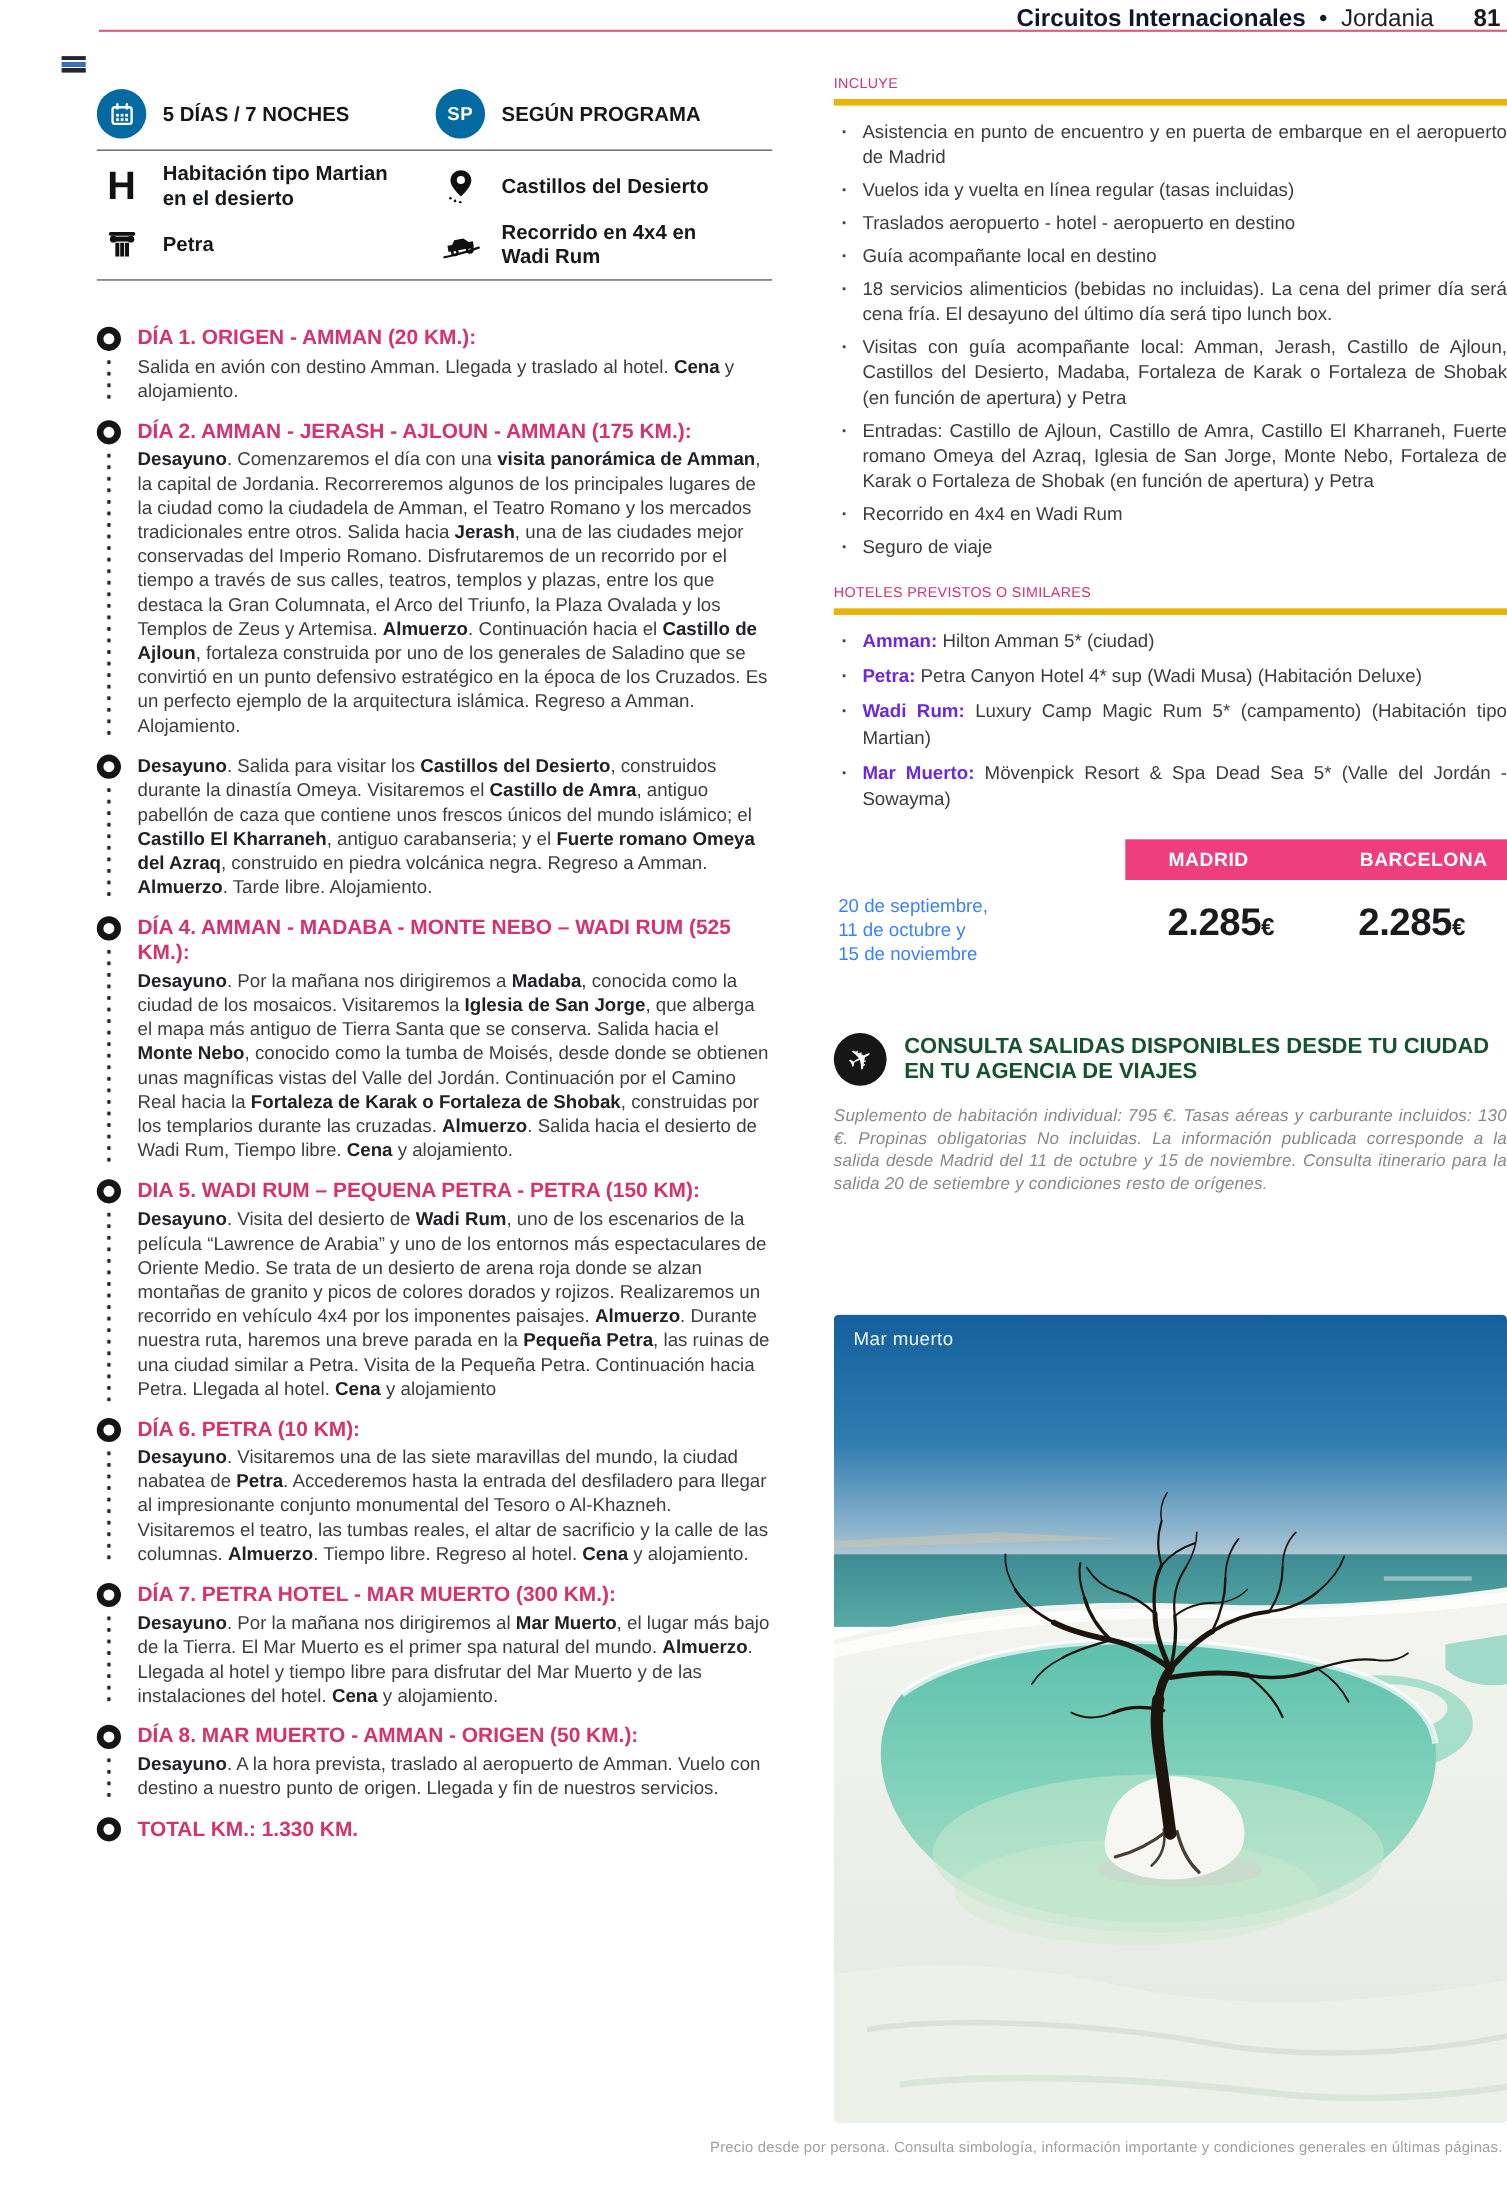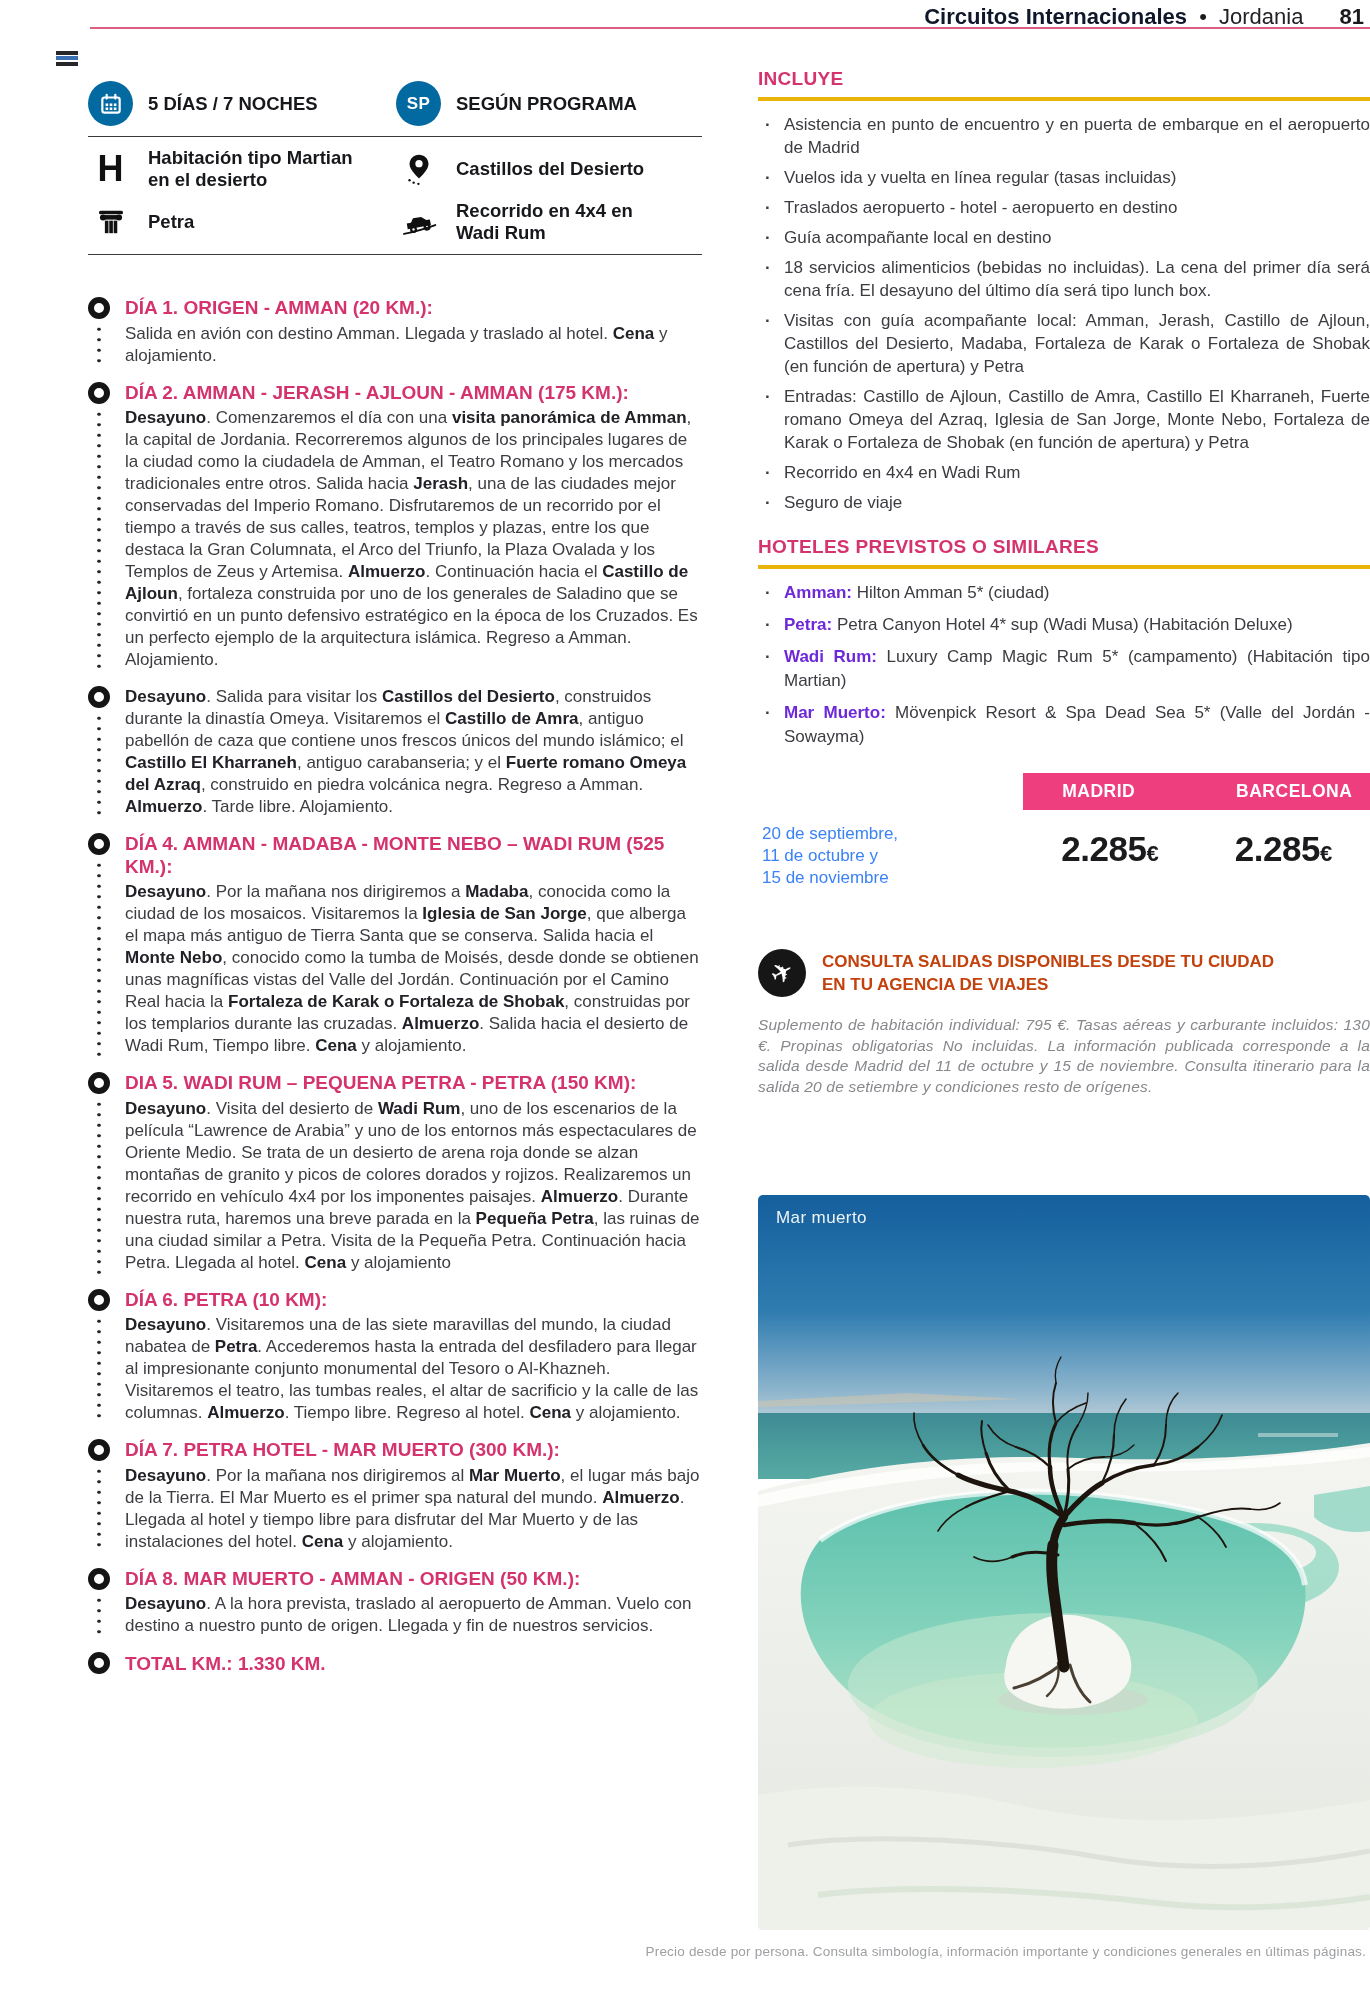--- a/index.html
+++ b/index.html
@@ -37,22 +37,22 @@
         background-image:radial-gradient(circle, #232323 1.6px, transparent 1.9px);
         background-size:22px 10.5px;background-repeat:repeat-y;background-position:center top;}
   .day-content{flex:1;}
   .day-title{margin:0 0 3px;color:#d5336e;font-size:19px;font-weight:bold;line-height:22.5px;}
   .day-body{margin:0;font-size:17px;line-height:22px;color:#3c3c42;}
   .day-body b{color:#212127;}
   .total-row .day-title{margin-top:1px;}
 
   
   .right-col{position:absolute;left:758px;top:68px;width:612px;}
-  .sec-heading{margin:0;color:#d5336e;font-size:19px;font-weight:bold;letter-spacing:.3px;
-               padding-bottom:7px;border-bottom:4px solid #eab308;}
+  .sec-heading{margin:0;color:#d5336e;font-size:13px;font-weight:normal;letter-spacing:.3px;
+               padding-bottom:7px;border-bottom:6px solid #eab308;}
   .sec-heading.hotels{margin-top:22px;}
   ul.plain{list-style:none;margin:12px 0 0;padding:0;}
   ul.plain li{position:relative;padding-left:26px;font-size:17px;line-height:23px;color:#3b3b41;
               text-align:justify;margin-bottom:7px;}
   ul.plain li::before{content:"·";position:absolute;left:7px;top:0;font-weight:bold;color:#3b3b41;}
   ul.hotels li{line-height:24px;margin-bottom:8px;}
   ul.hotels b{color:#6d28d9;}
 
   .pricing{position:relative;height:150px;margin-top:24px;}
   .price-bar{position:absolute;left:265px;right:0;top:0;height:37px;background:#ee3e7d;display:flex;gap:44px;}
@@ -60,21 +60,21 @@
                    font-weight:bold;font-size:17.5px;letter-spacing:.5px;}
   .dates{position:absolute;left:4px;top:50px;font-size:17px;line-height:22px;color:#3b82f6;white-space:pre-line;}
   .prices{position:absolute;left:265px;right:0;top:56px;display:flex;}
   .price{flex:1;text-align:center;font-size:35px;font-weight:bold;color:#1b1b1e;letter-spacing:-.5px;}
   .price .cur{font-size:22px;}
 
   .consulta{display:flex;gap:16px;margin-top:26px;align-items:center;}
   .plane-badge{width:48px;height:48px;border-radius:50%;background:#161616;color:#fff;flex:none;
                display:flex;align-items:center;justify-content:center;font-size:27px;}
   .plane-badge span{transform:rotate(-28deg);display:block;}
-  .consulta-text{color:#c2410c;font-weight:bold;font-size:17px;line-height:23px;white-space:pre-line;}
+  .consulta-text{color:#14532d;font-weight:bold;font-size:20px;line-height:23px;white-space:pre-line;}
 
   .fineprint{margin:18px 0 0;font-style:italic;color:#86888c;font-size:15.5px;line-height:20.5px;
              text-align:justify;letter-spacing:.2px;}
 
   
   .photo{position:absolute;left:758px;top:1195px;width:612px;height:735px;border-radius:5px;overflow:hidden;}
   .photo svg{display:block;}
   .photo-label{position:absolute;left:18px;top:13px;color:#eef4f5;font-size:17px;letter-spacing:.4px;}
 
   .caption{position:absolute;top:1944px;right:4px;font-size:13.5px;color:#9da0a3;letter-spacing:.2px;}

